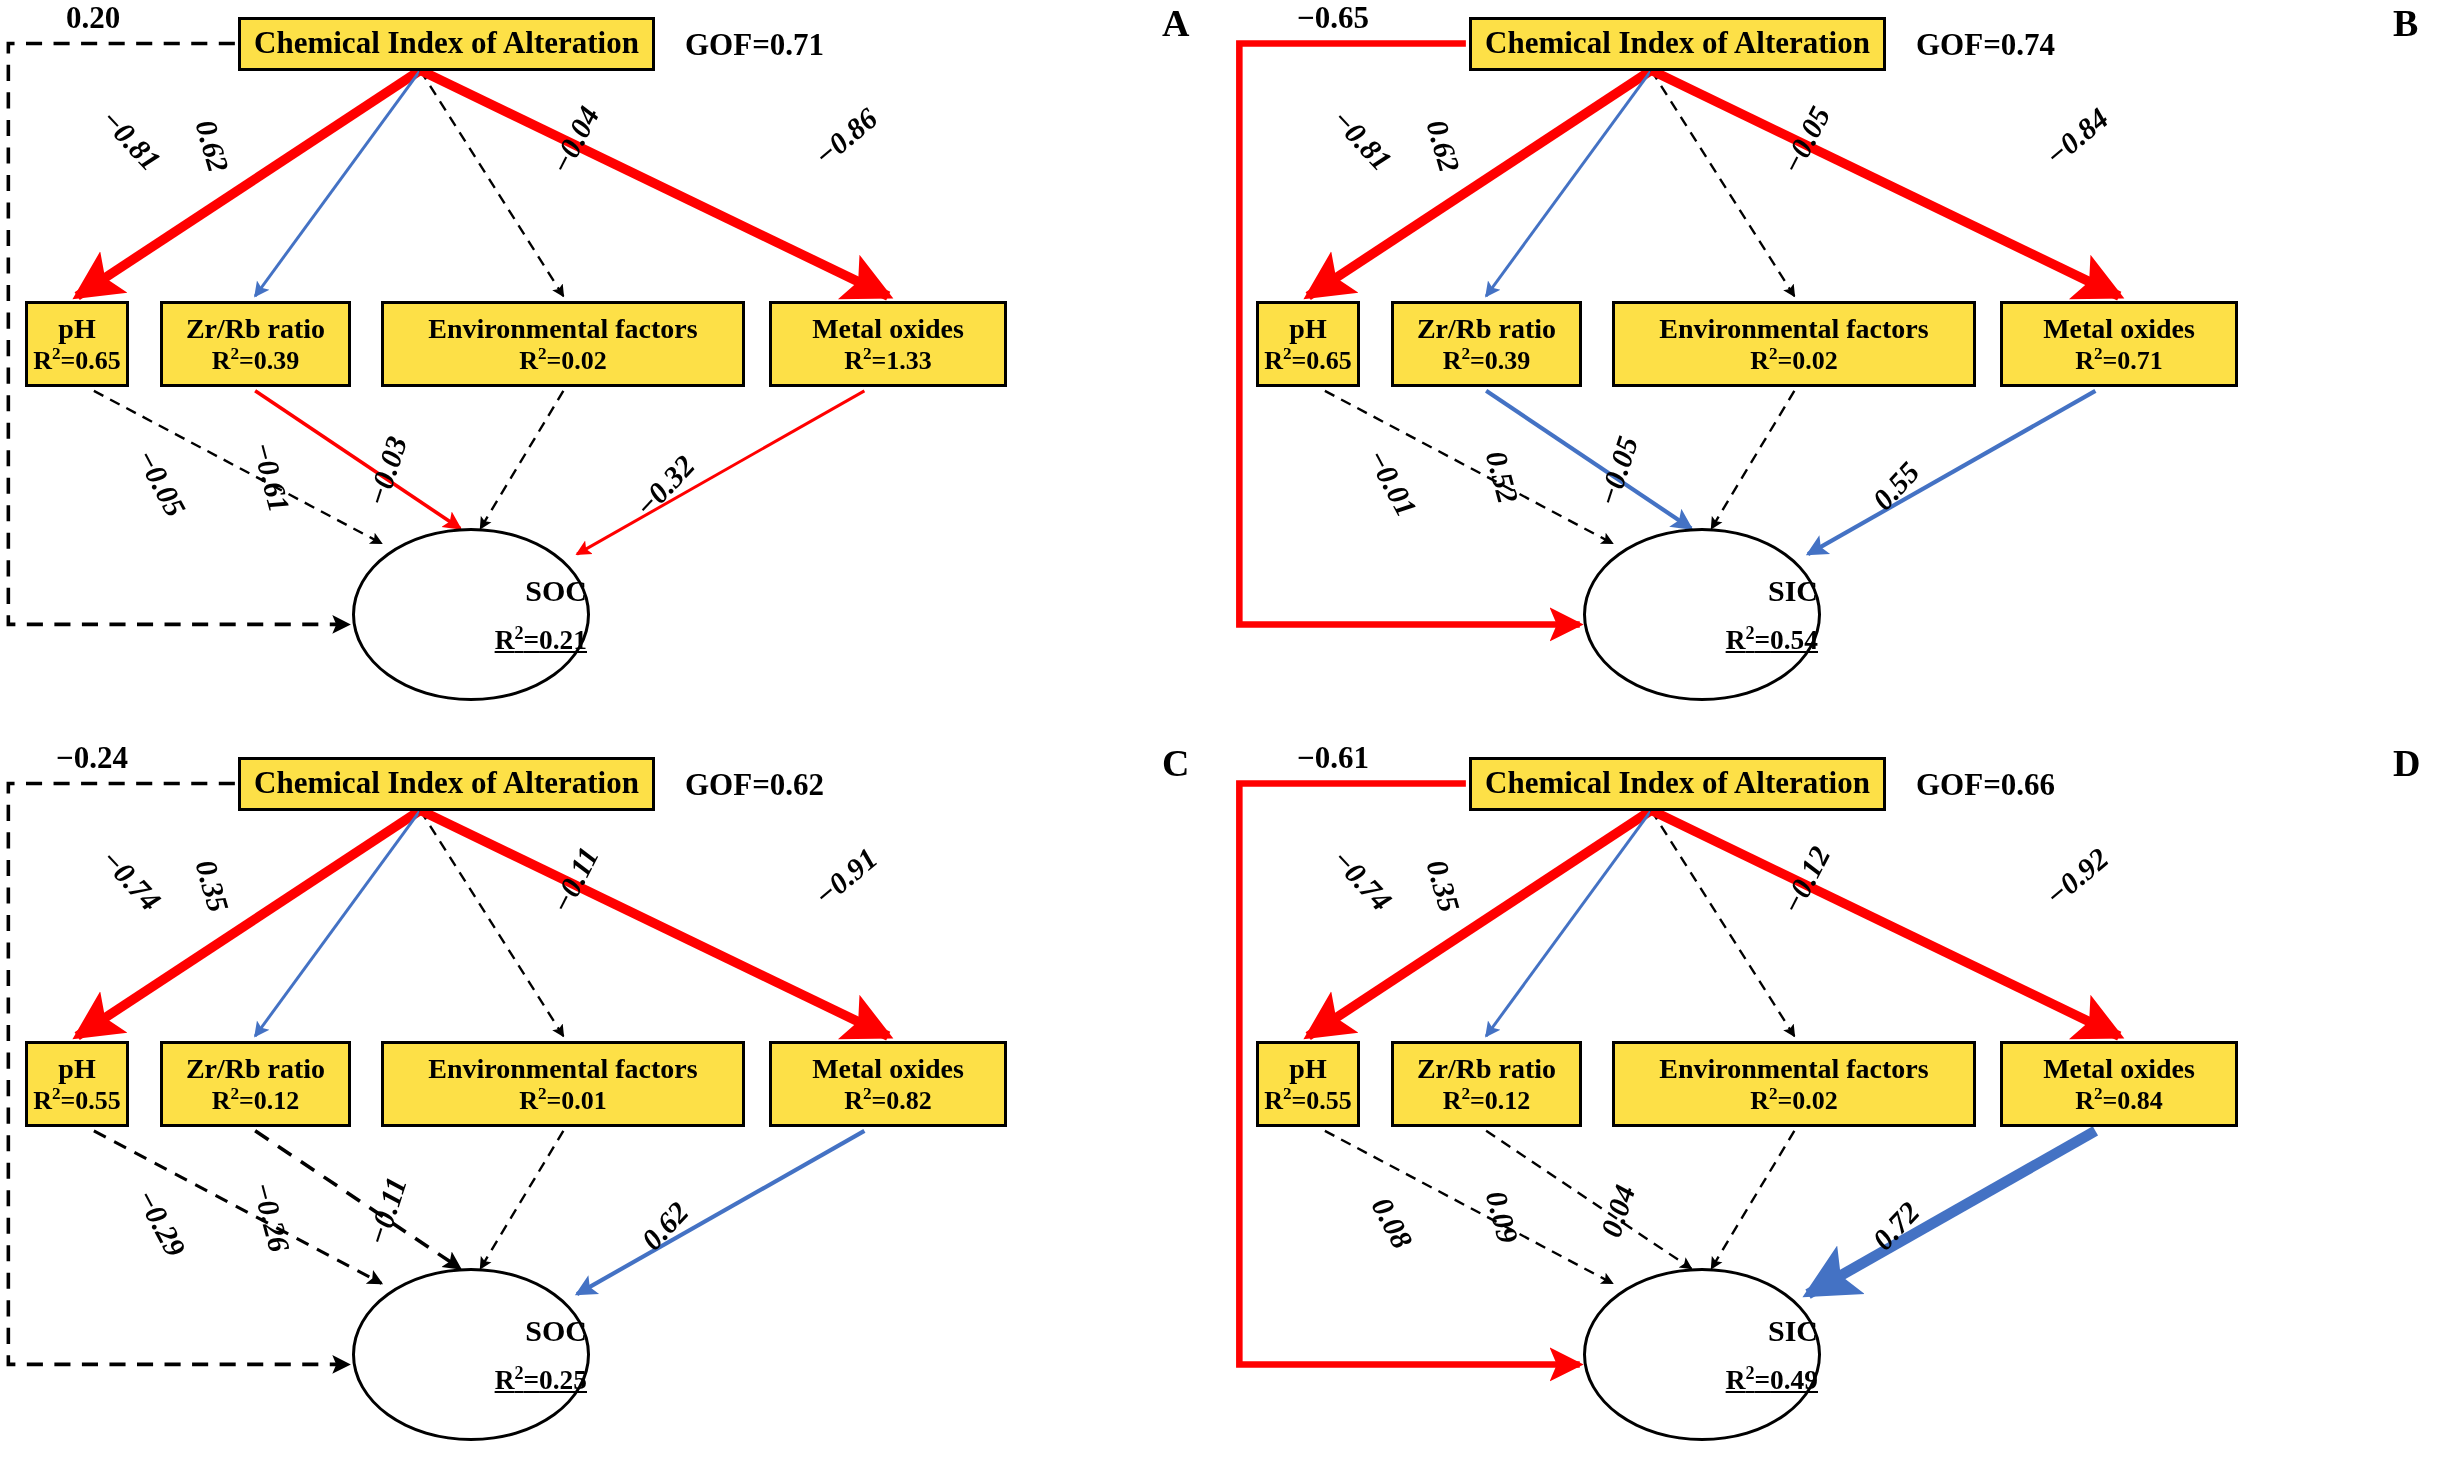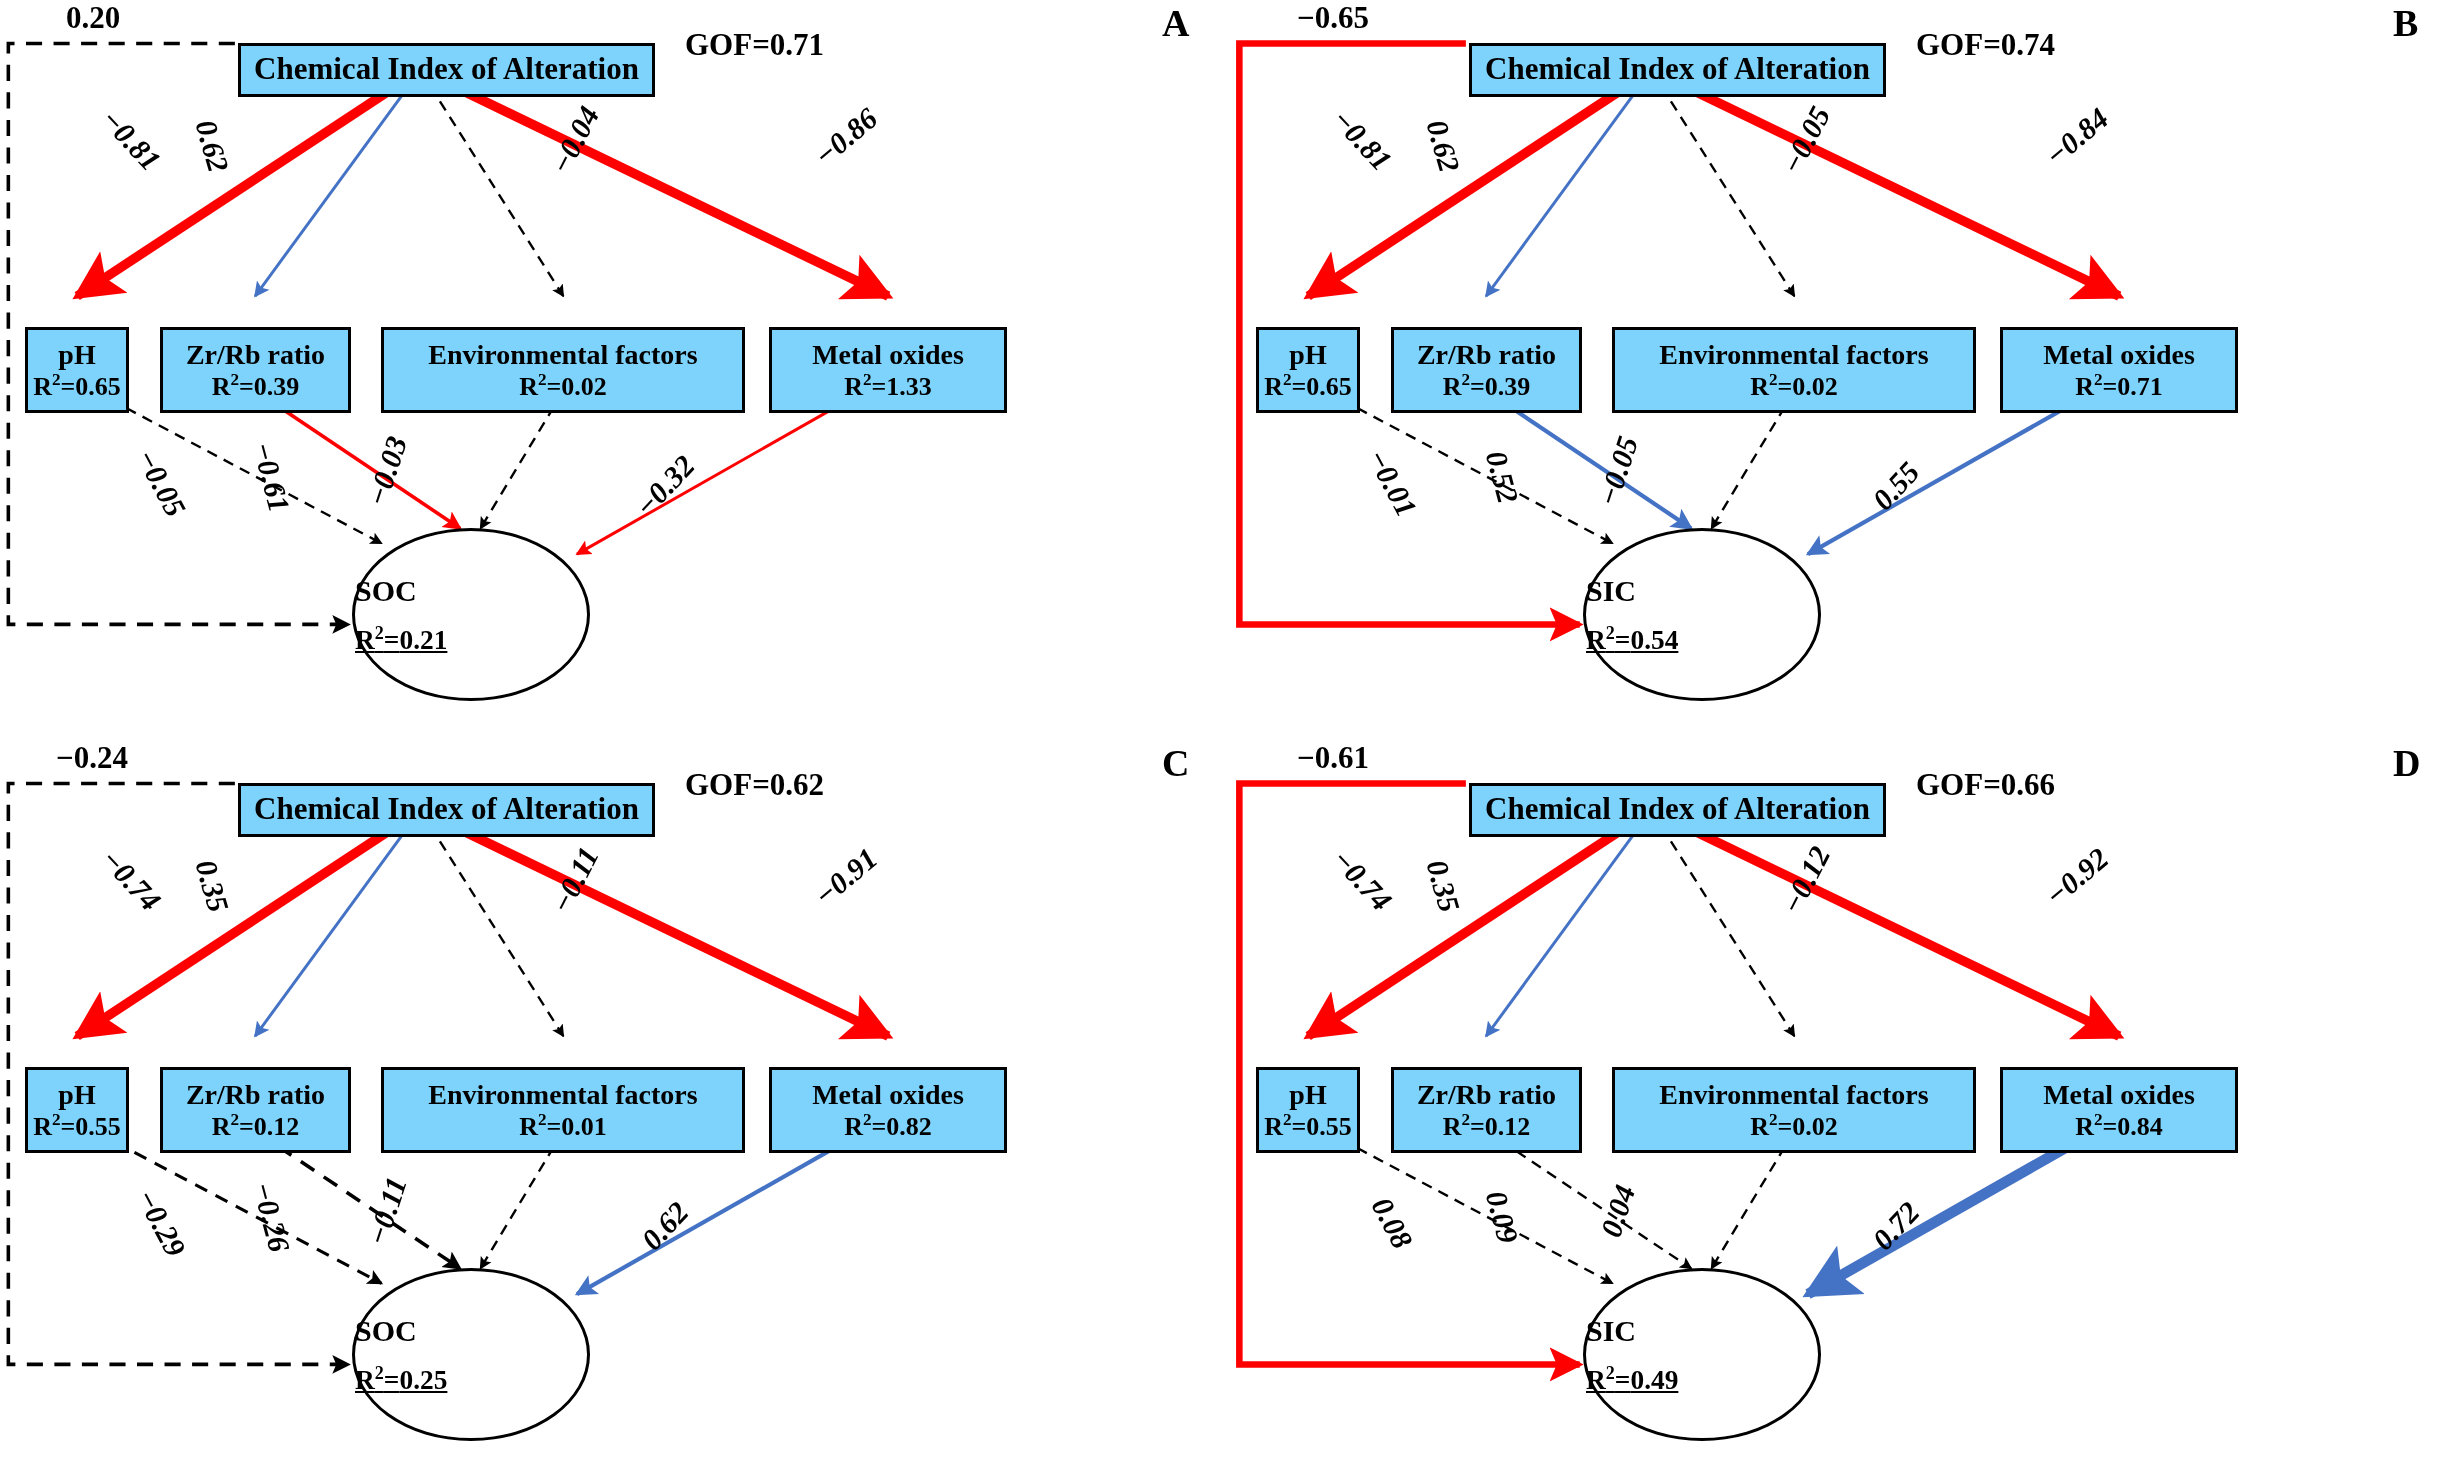--- a/index.html
+++ b/index.html
@@ -17,49 +17,48 @@
     width:1231px;
     height:740px;
   }
   .panel svg{position:absolute;left:0;top:0;width:100%;height:100%;overflow:visible;}
 
   
   .node-box{
     position:absolute;
     box-sizing:border-box;
     border:3px solid #000;
-    background:#7dd3fc;
+    background:#fde047;
     display:flex;
     flex-direction:column;
     align-items:center;
     justify-content:center;
     text-align:center;
     font-weight:bold;
     color:#000;
     line-height:1.12;
     z-index:6;
-    margin-top:26px;
   }
   .cia-box{
     font-size:31px;
     padding:0 8.3px;
   }
   .var-box{font-size:27.4px;}
   .var-box .r2{font-size:26px;margin-top:2.4px;}
   .var-box .nm{font-size:28px;}
 
   .ellipse-node{
     position:absolute;
     box-sizing:border-box;
     border:3.6px solid #000;
     border-radius:50%;
     background:#fff;
     display:flex;
     flex-direction:column;
-    align-items:flex-start;
+    align-items:flex-end;
     justify-content:center;
     text-align:center;
     font-weight:bold;
     font-size:30px;
     color:#000;
     line-height:1.3;
     z-index:6;
     gap:13px;
   }
   .ellipse-node .r2{font-size:27.4px;text-decoration:underline;}

